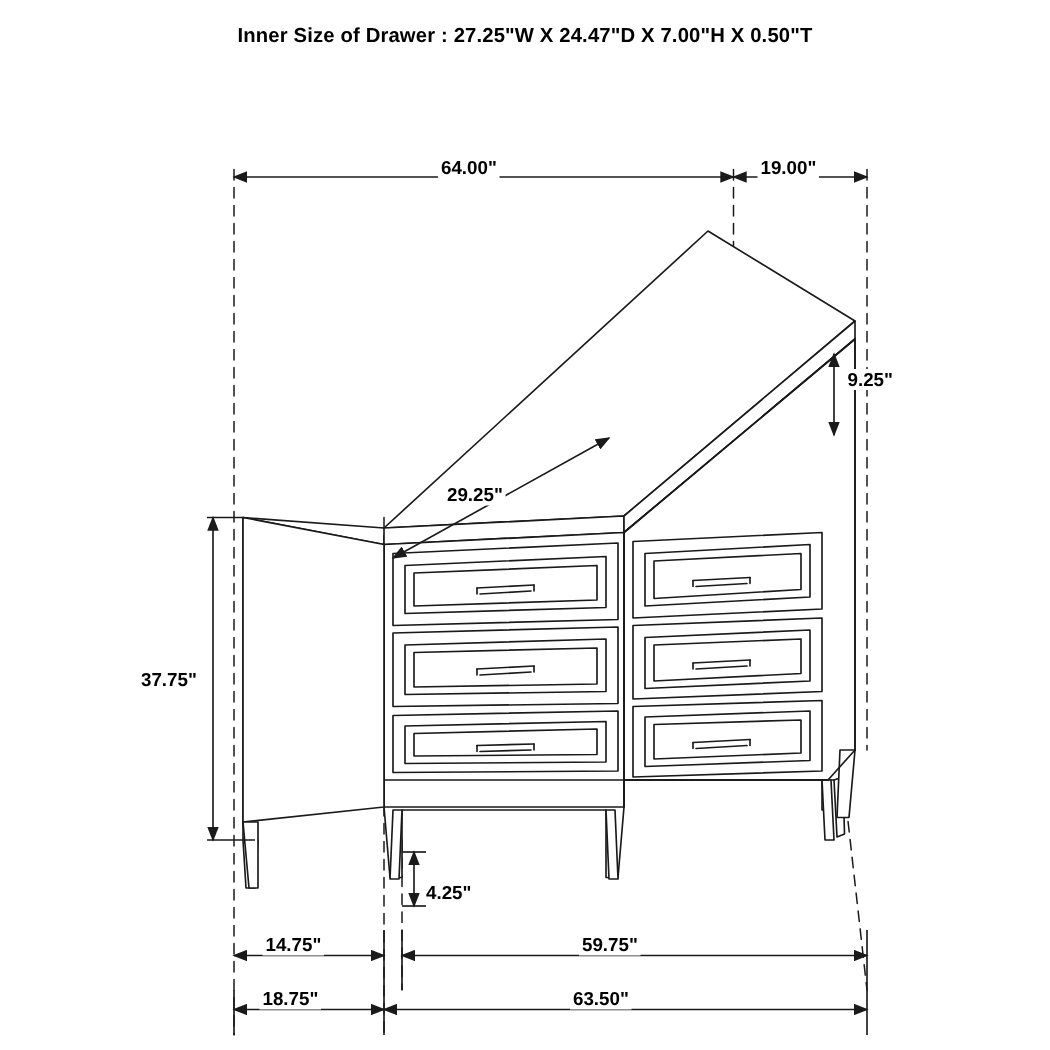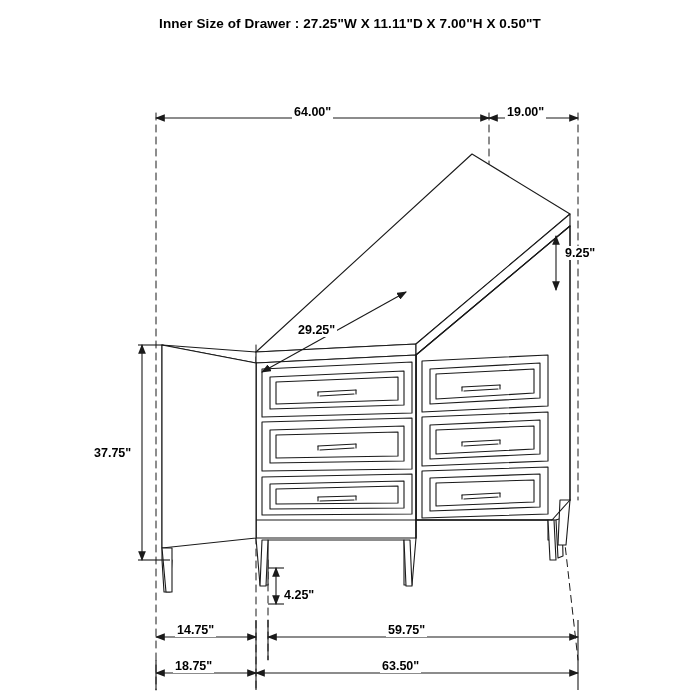--- a/index.html
+++ b/index.html
@@ -46,21 +46,21 @@
     background: #ffffff;
     padding: 0 2px;
     white-space: nowrap;
   }
 </style>
 </head>
 <body>
 
 <div id="page">
 
-  <div id="title">Inner Size of Drawer : 27.25"W X 11.11"D X 7.00"H X 0.50"T</div>
+  <div id="title">Inner Size of Drawer : 27.25"W X 24.47"D X 7.00"H X 0.50"T</div>
 
   <svg id="drawing" viewBox="0 0 700 700" xmlns="http://www.w3.org/2000/svg">
 
     <g fill="none" stroke="#1a1a1a" stroke-width="1.1" stroke-linejoin="round" stroke-linecap="round">
 
       <g stroke-dasharray="7,5" stroke-width="1">
         <line x1="156" y1="113" x2="156" y2="690"></line>
         <line x1="489" y1="113" x2="489" y2="295"></line>
         <line x1="578" y1="113" x2="578" y2="500"></line>
         <line x1="256" y1="345" x2="256" y2="690"></line>

